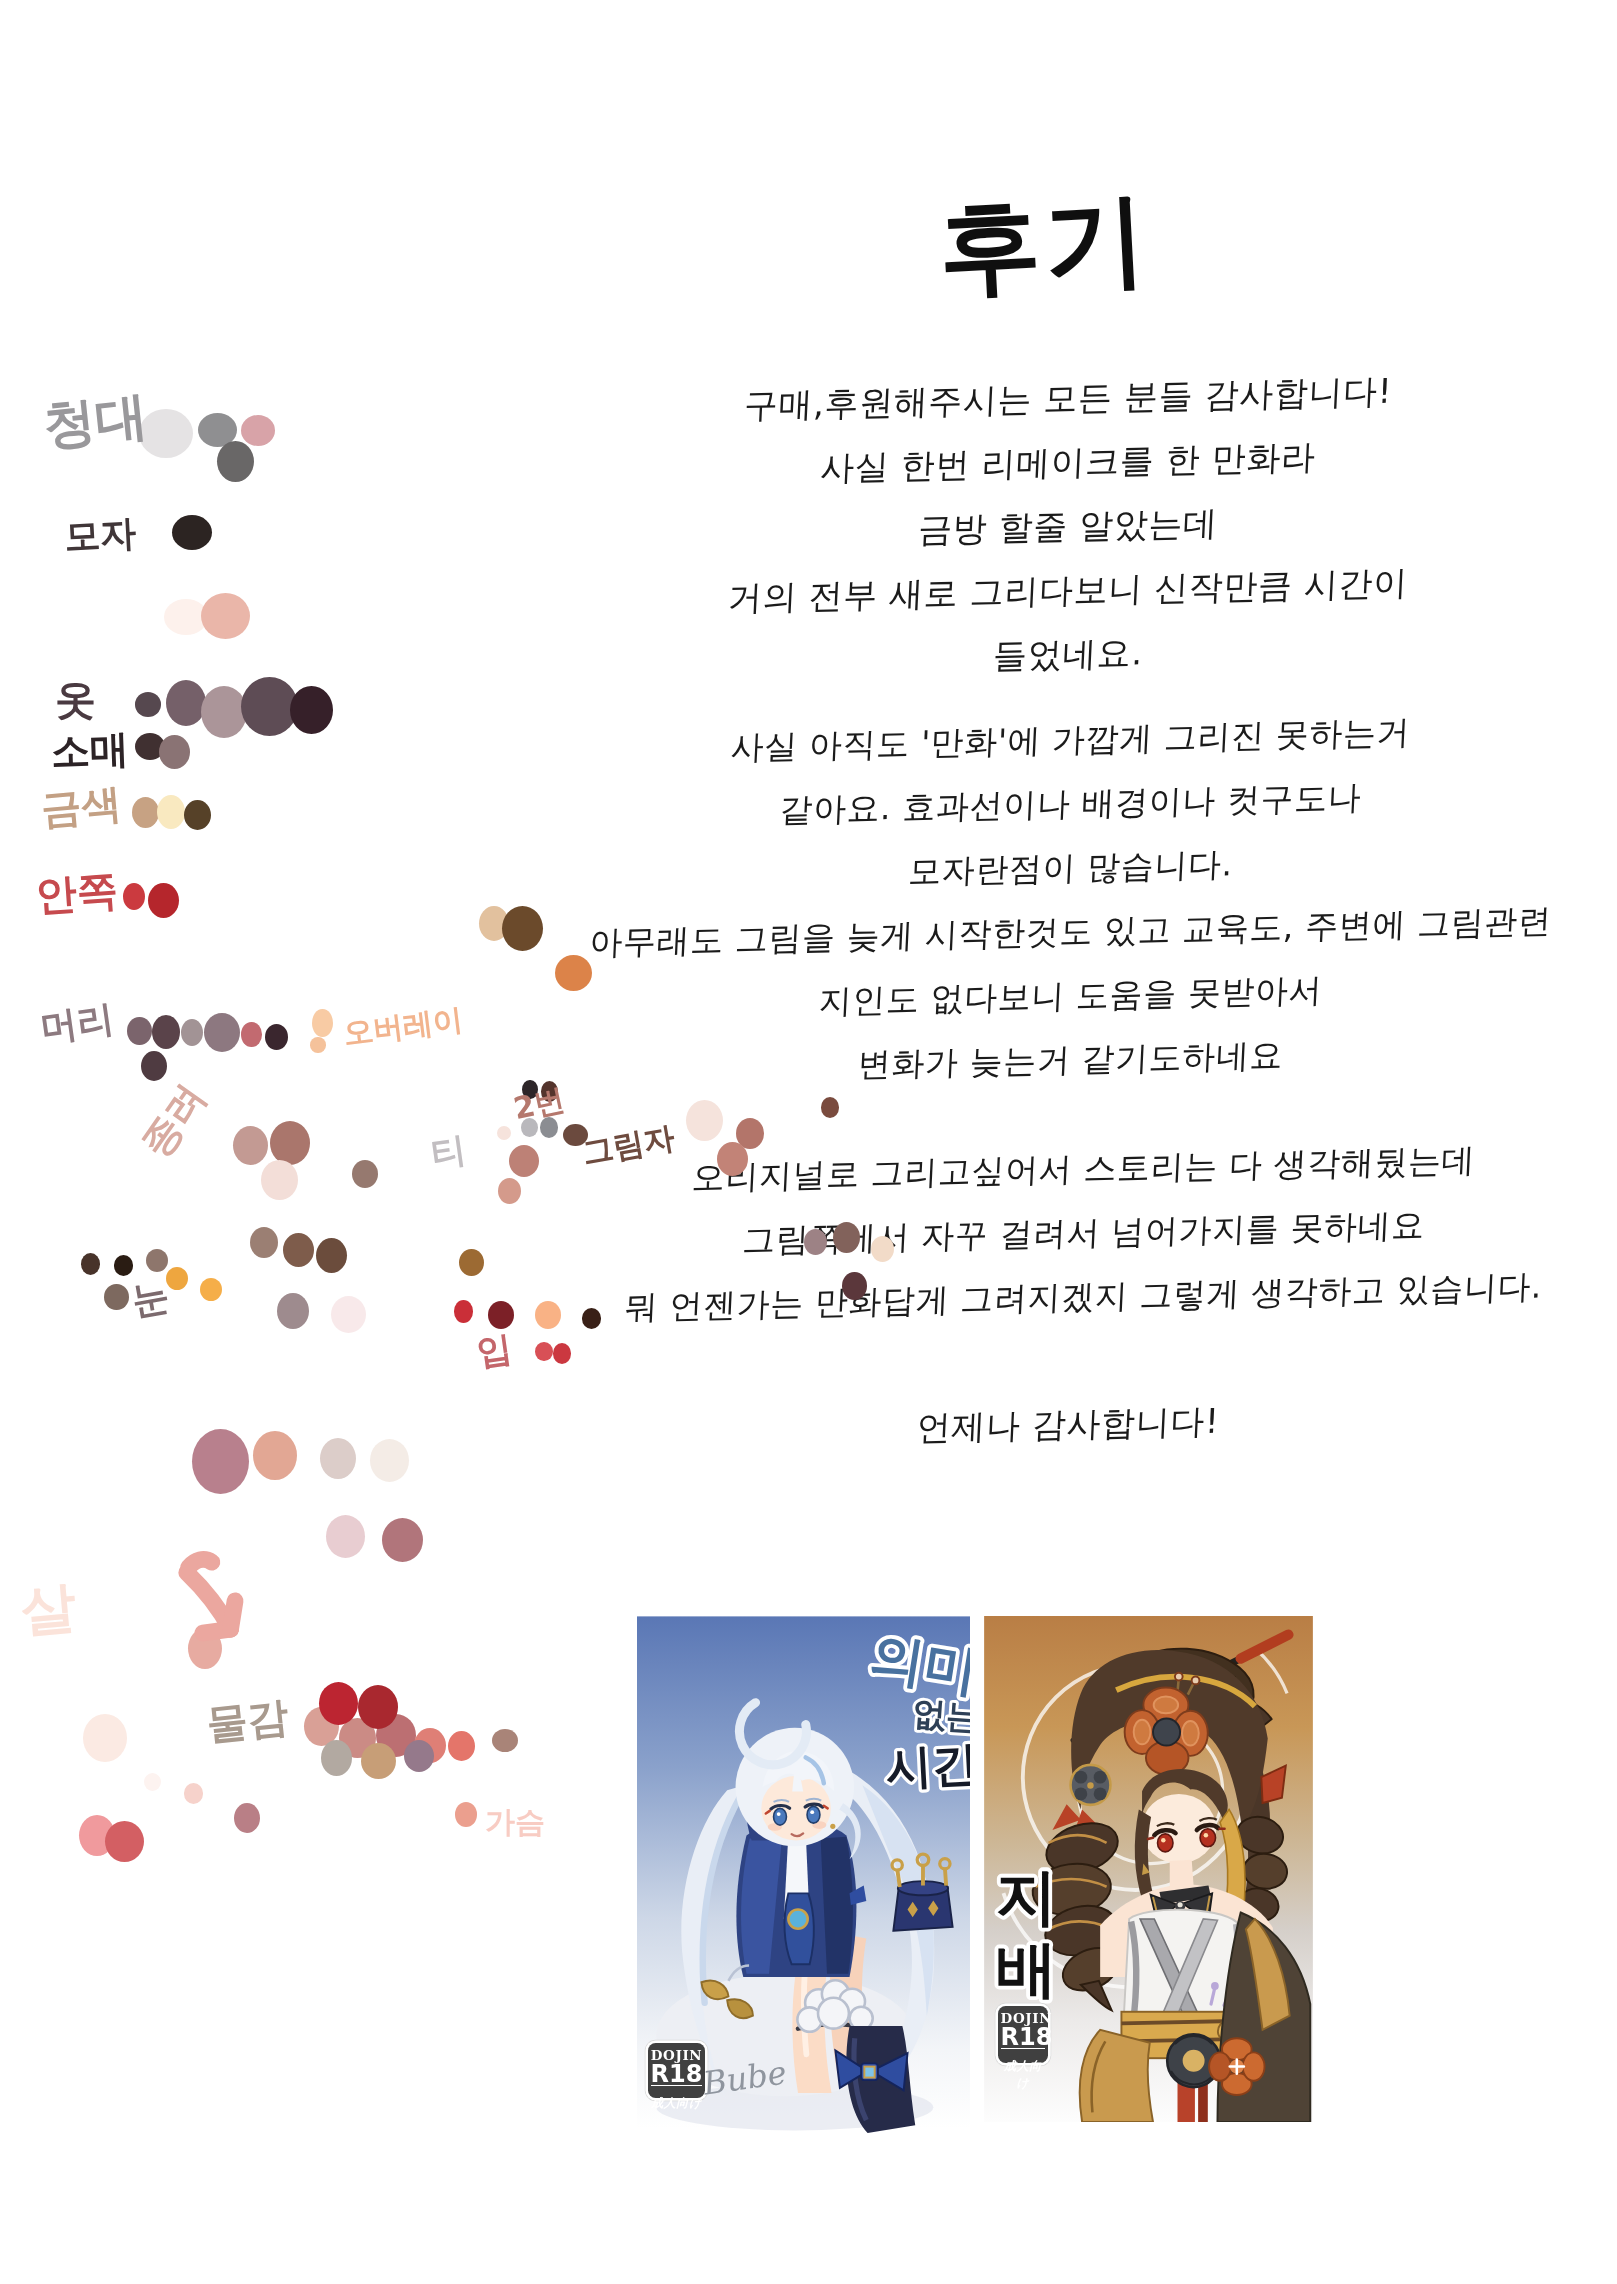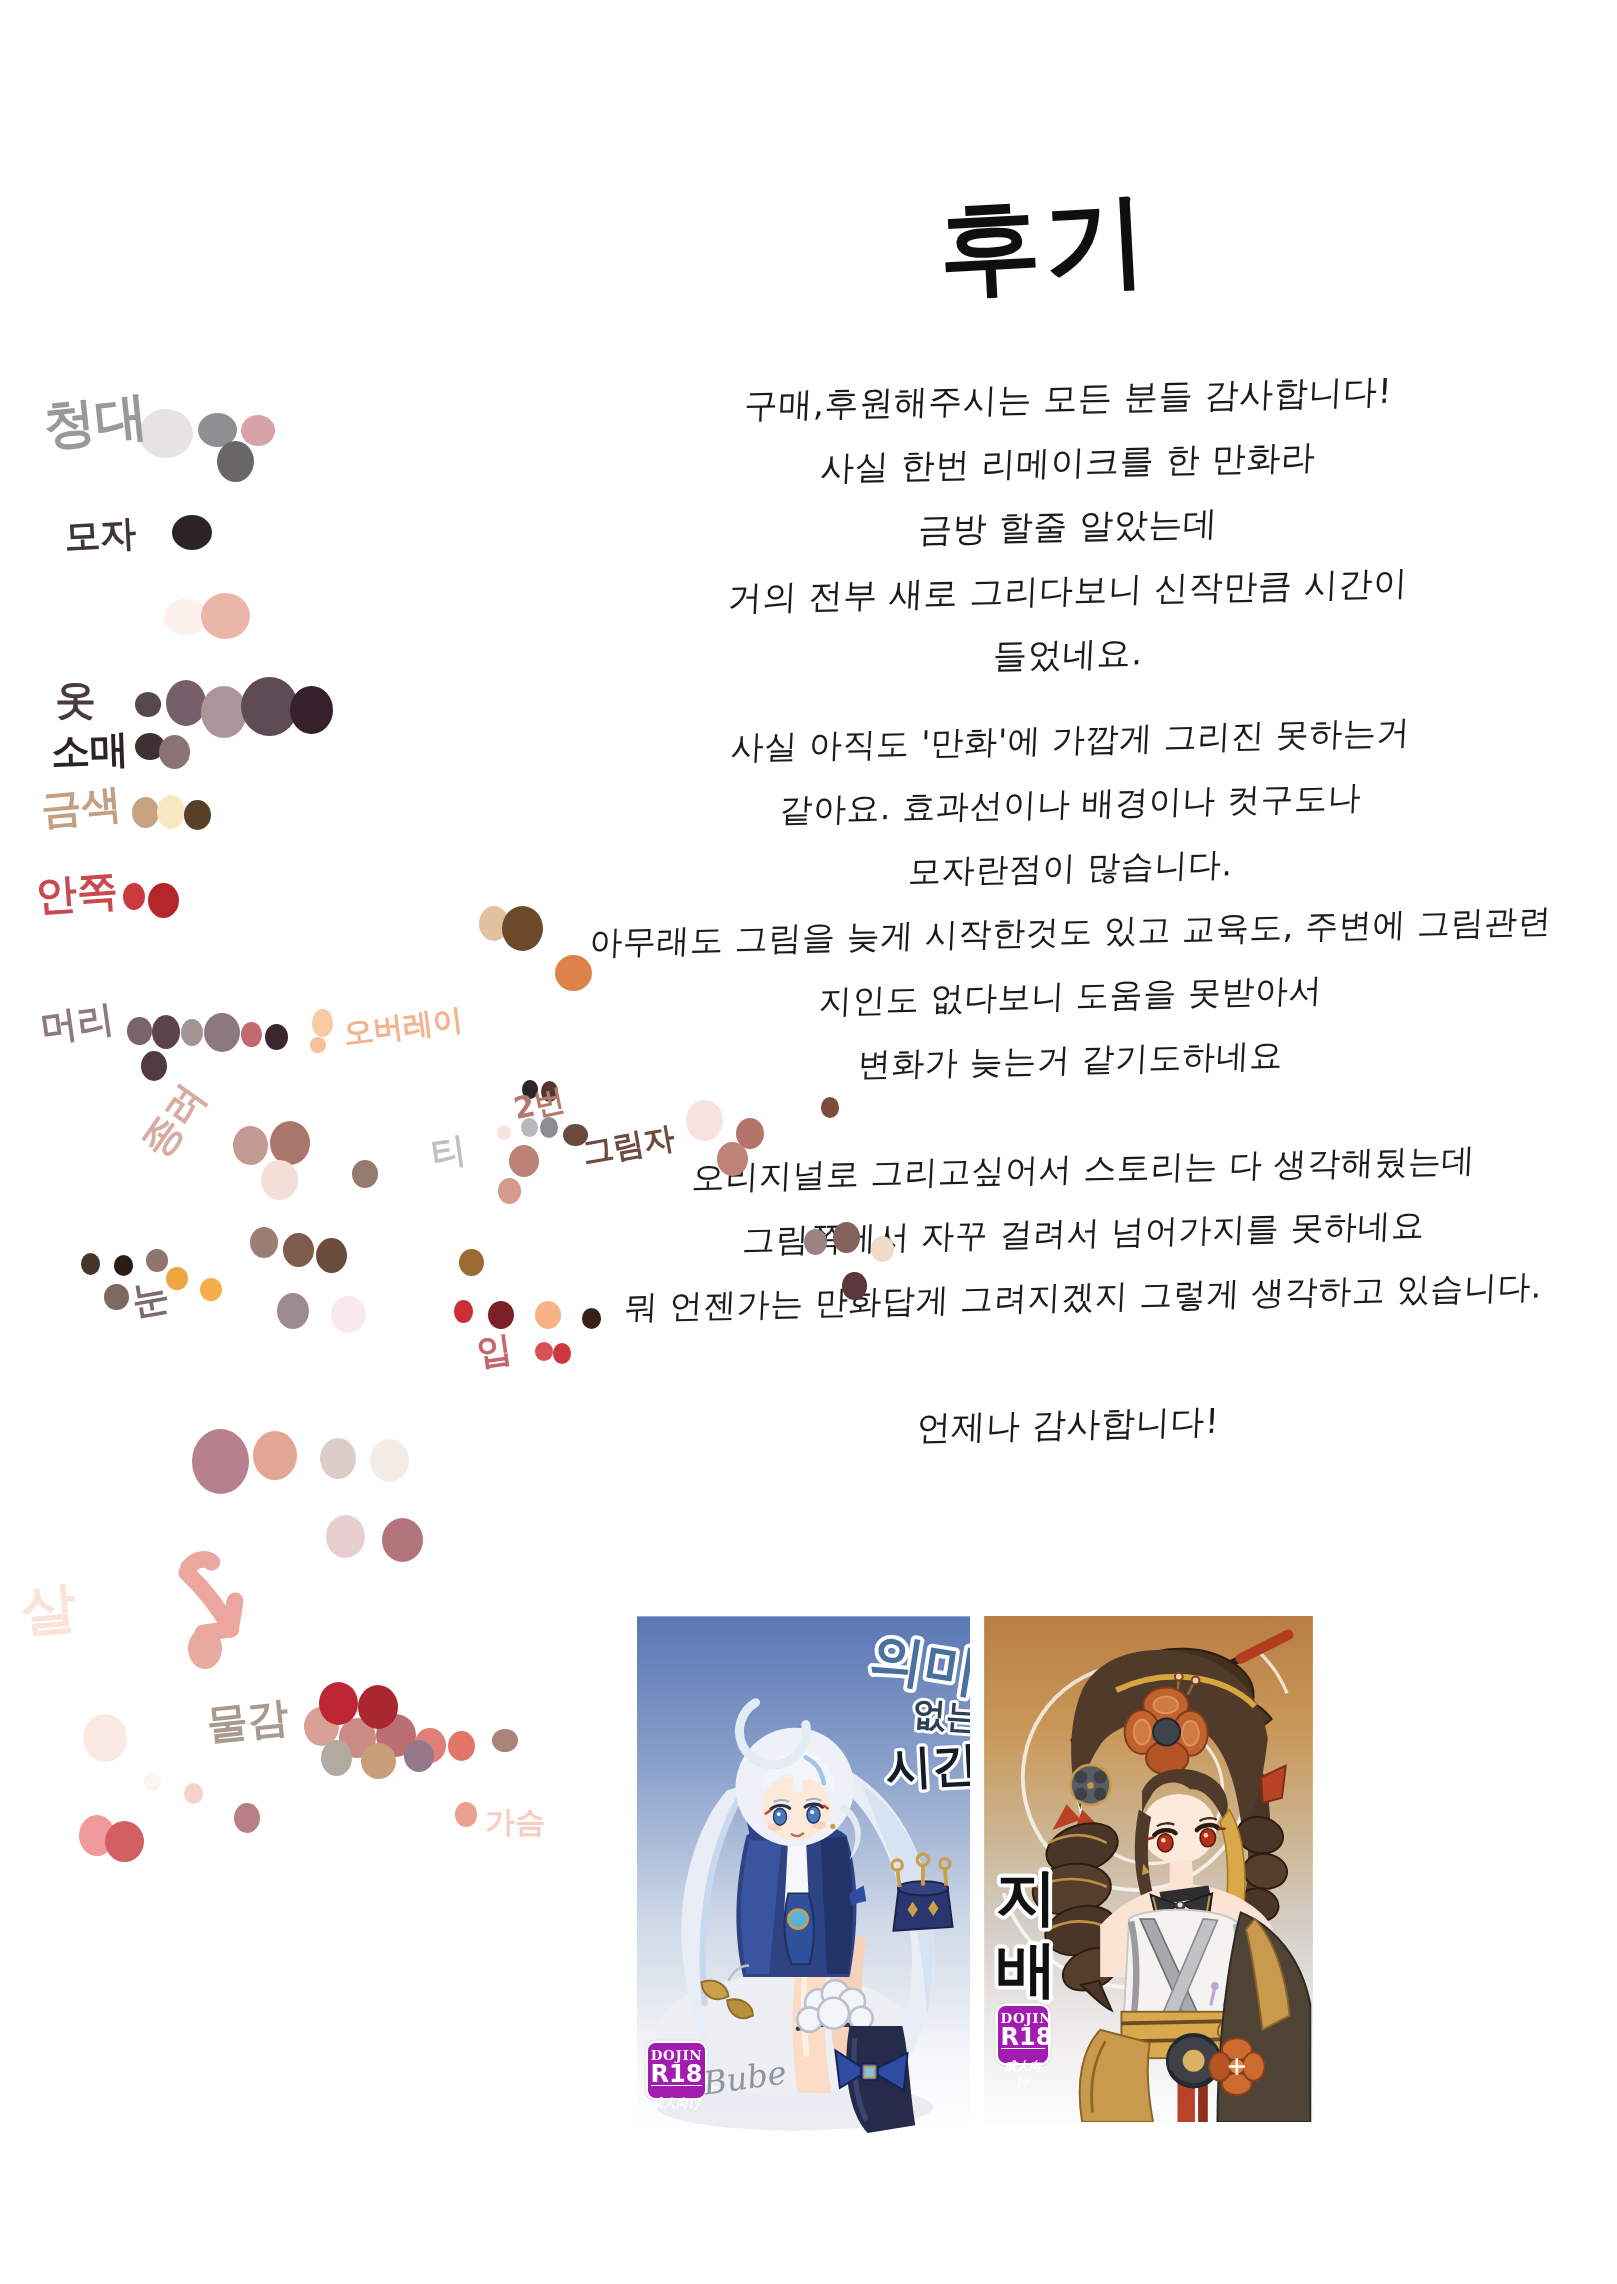--- a/index.html
+++ b/index.html
@@ -21,21 +21,21 @@
   #closing .txt-line{font-size:34px;}
   
   .pal-dot{position:absolute;border-radius:50%;}
   .pal-label{position:absolute;font-weight:700;white-space:nowrap;transform-origin:left top;}
   
   .cover{position:absolute;overflow:hidden;}
   #cover-left{left:637px;top:1616px;width:333px;height:603px;}
   #cover-right{left:984px;top:1616px;width:329px;height:506px;}
   .cover svg{display:block;width:100%;height:100%;}
   
-  .badge{position:absolute;background:#a21caf;border-radius:7.7px;box-shadow:0 0 0 2.6px #ffffff,0 0 0 3.2px #d8d8d8;
+  .badge{position:absolute;background:#404040;border-radius:7.7px;box-shadow:0 0 0 2.6px #ffffff,0 0 0 3.2px #d8d8d8;
          color:#ffffff;text-align:center;display:flex;flex-direction:column;justify-content:space-between;
          padding:3.9px 2.6px 3.2px 2.6px;box-sizing:border-box;}
   .badge .b1{font-family:"DejaVu Serif","Liberation Serif",serif;font-size:13.5px;font-weight:700;letter-spacing:0.6px;}
   .badge .b2{font-size:24px;font-weight:800;line-height:22px;}
   .badge .b3{font-size:12px;font-weight:700;border-top:1.3px solid #ffffff;padding-top:9px;letter-spacing:0.6px;font-style:italic;}
   #badge-left{left:648px;top:2043px;width:57px;height:55px;}
   #badge-right{left:998px;top:2006px;width:50px;height:57px;}
   .signature{position:absolute;left:703px;top:2059px;font-family:"DejaVu Serif","Liberation Serif",serif;
              font-style:italic;font-size:32px;color:#8f959e;transform:rotate(-8deg);}
 </style>

